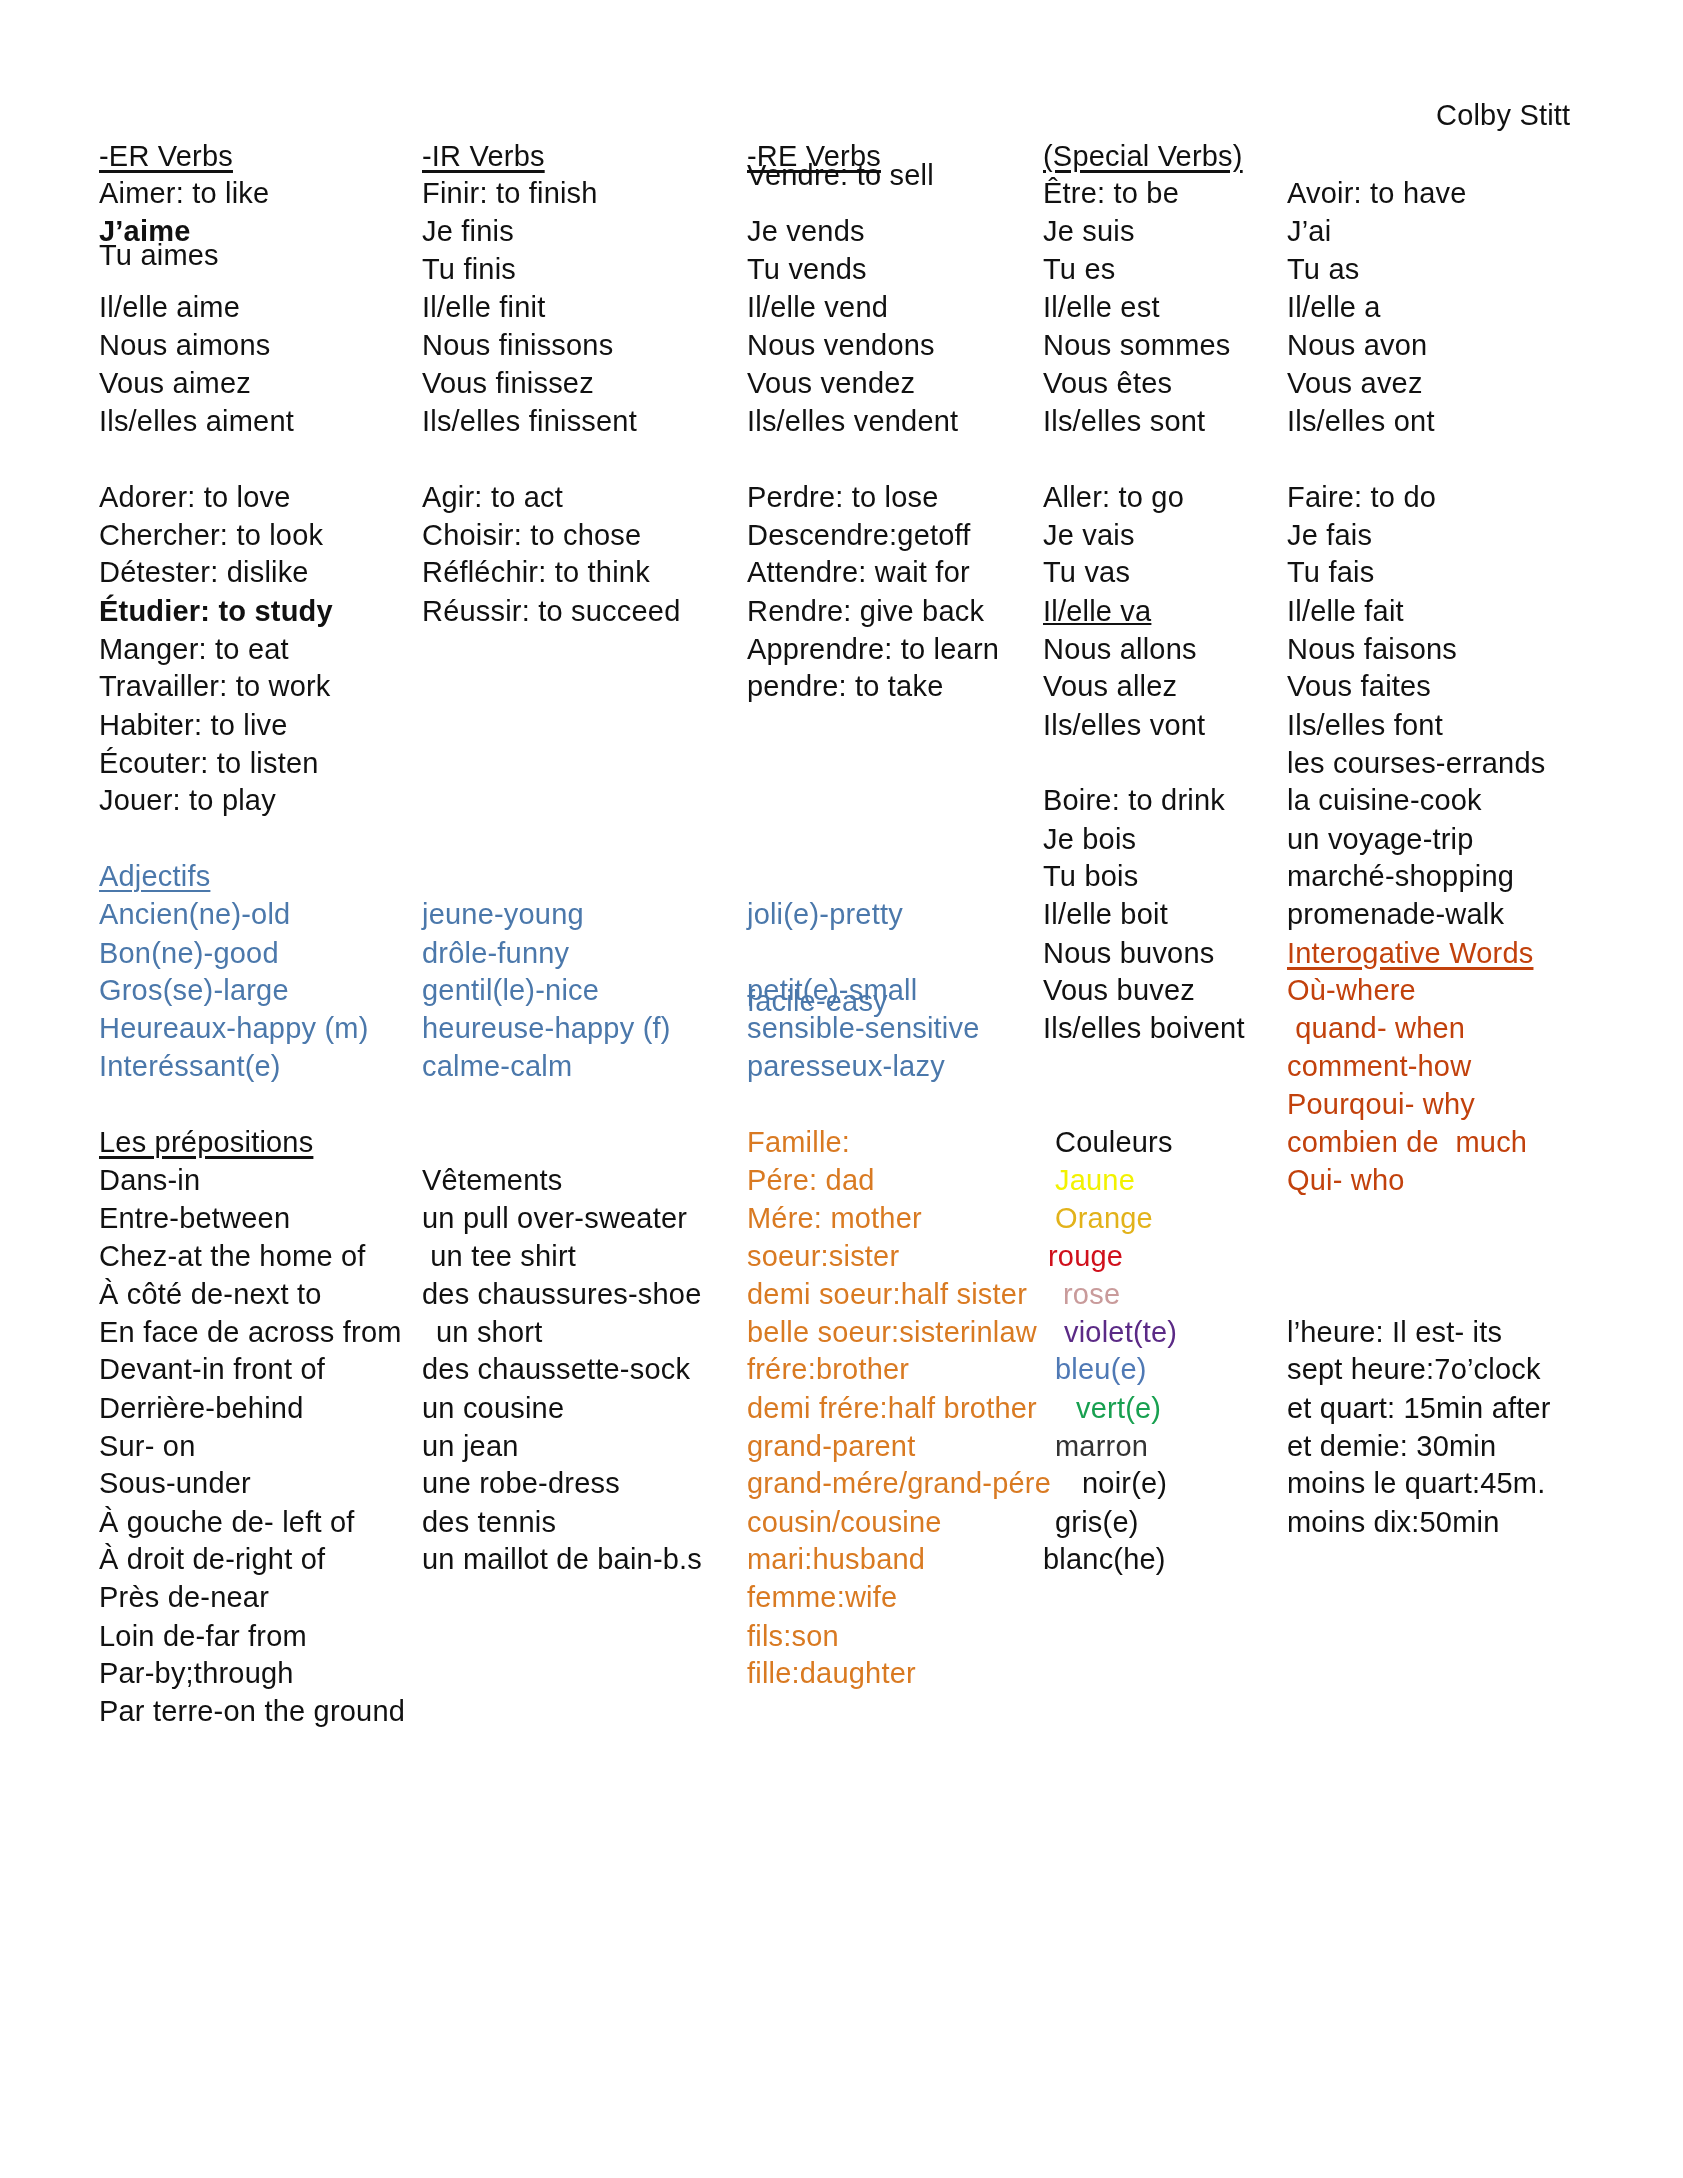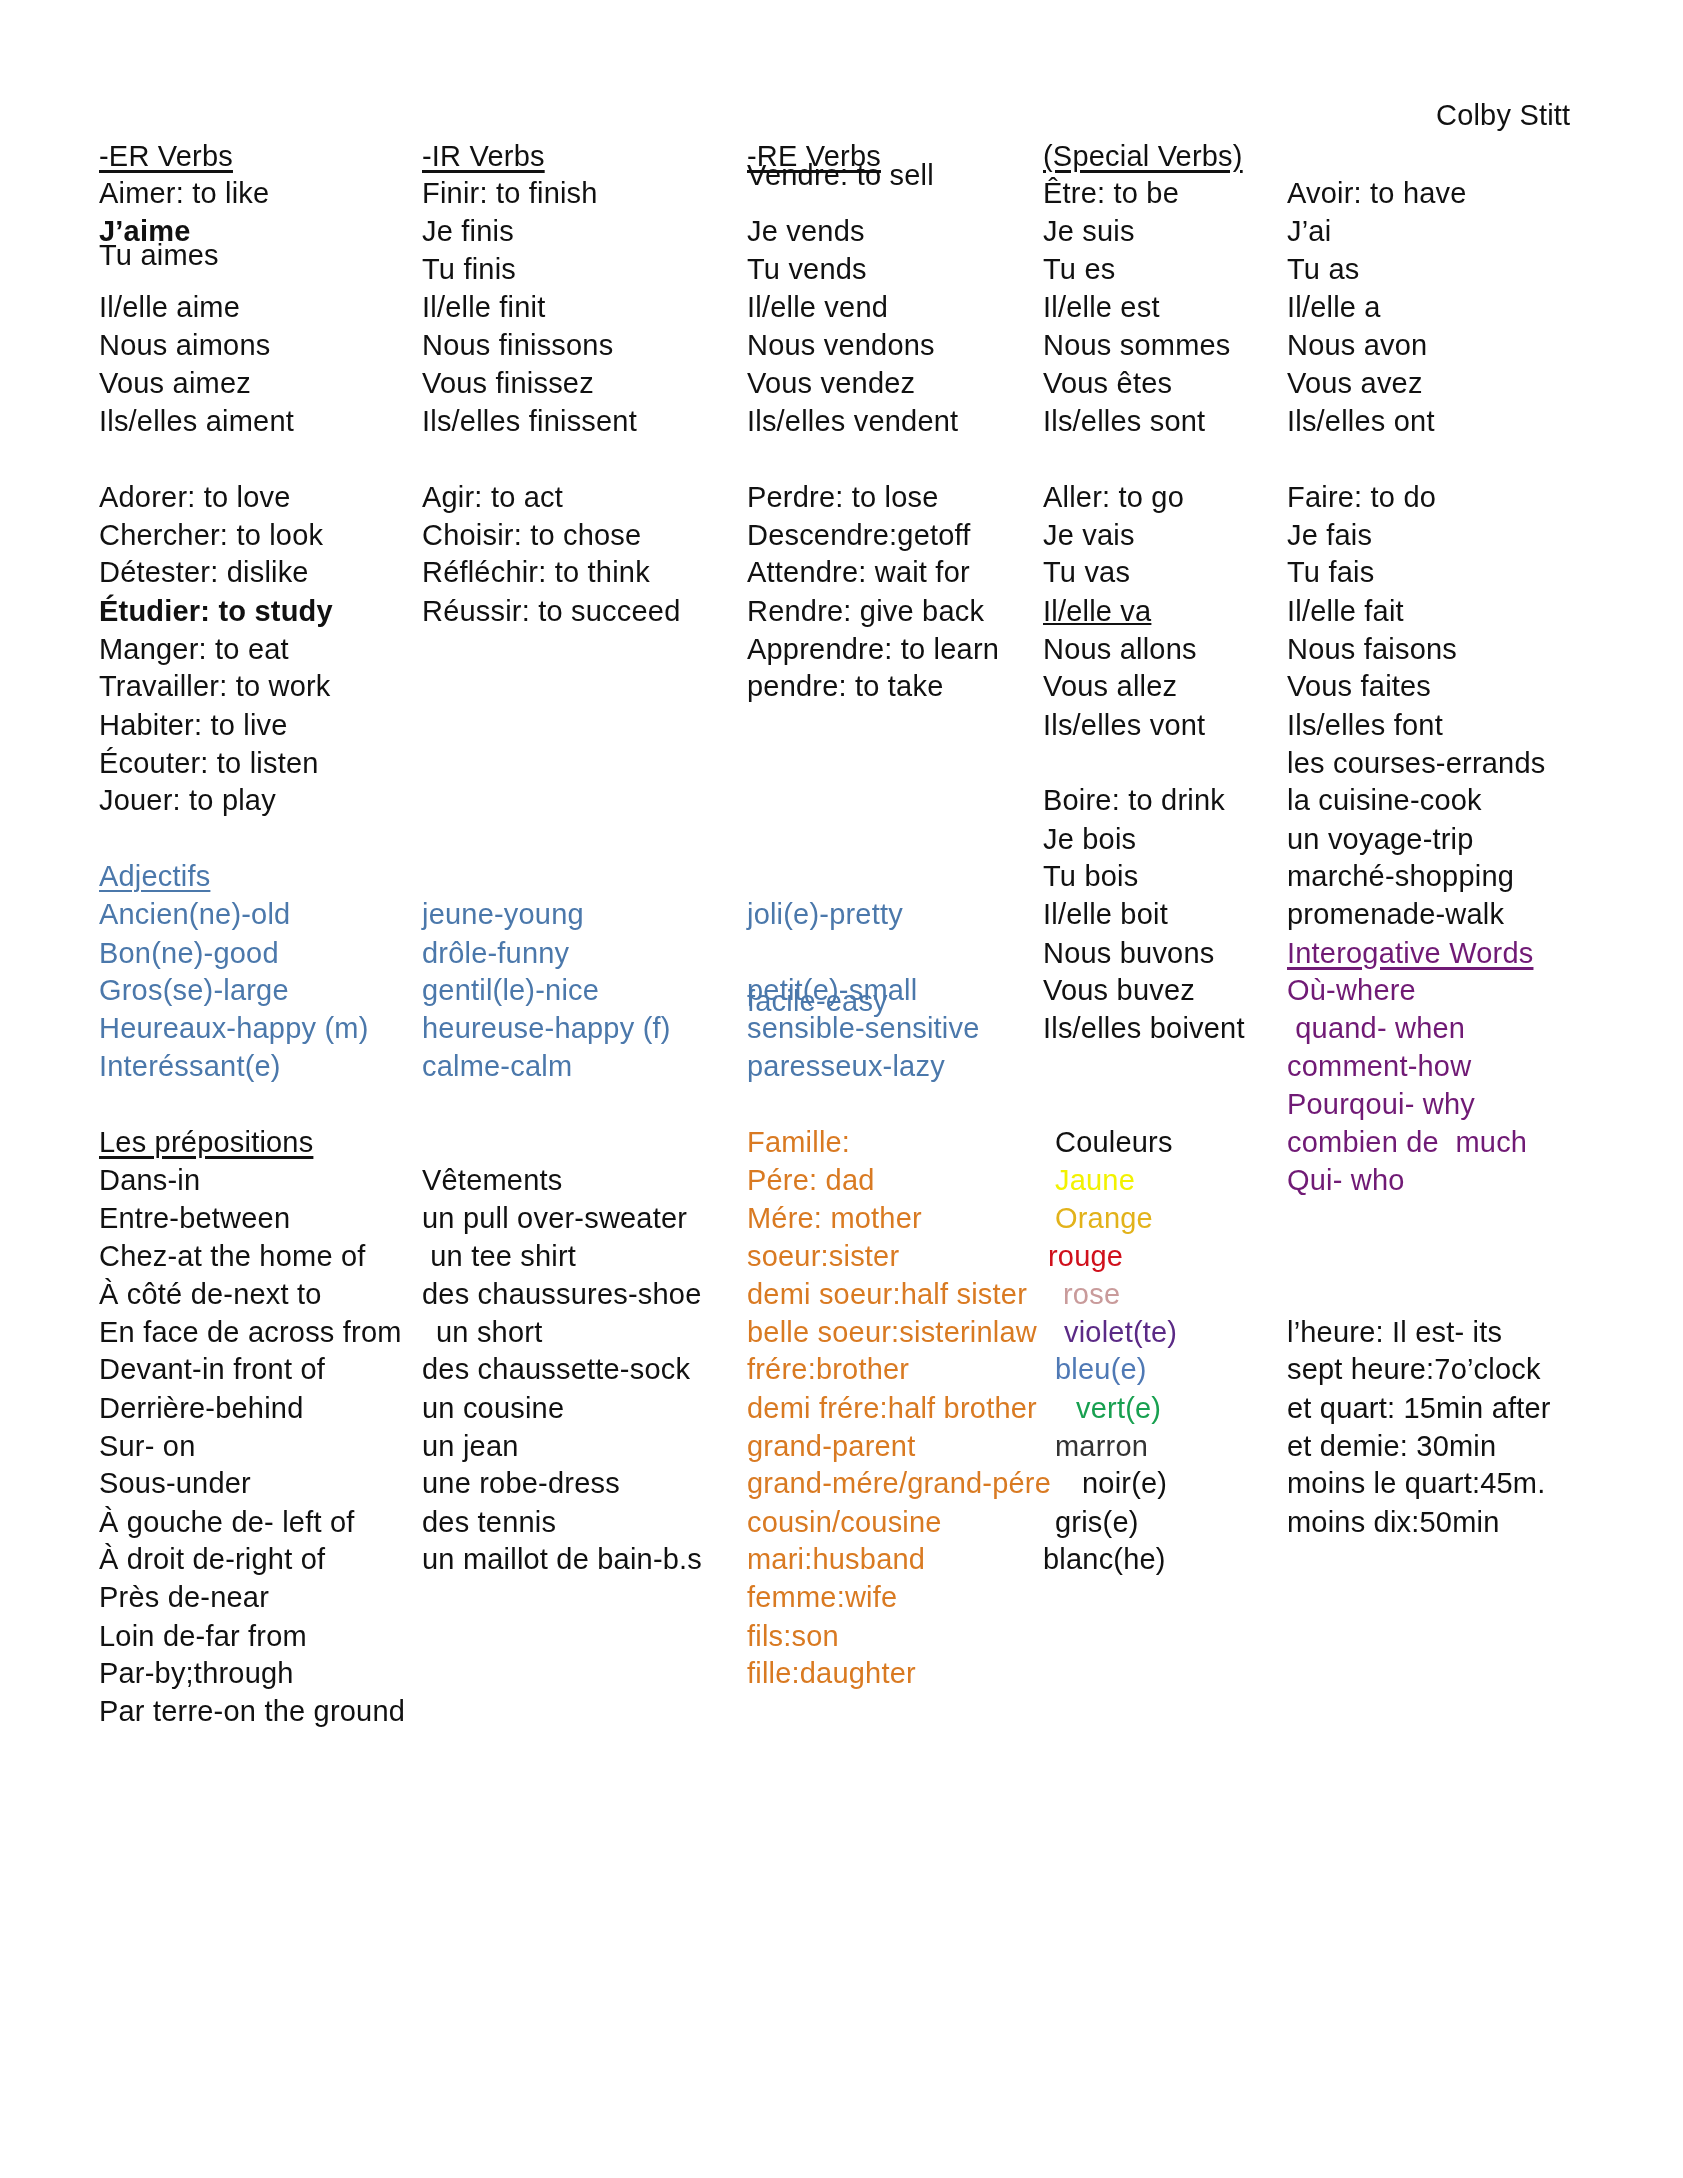--- a/index.html
+++ b/index.html
@@ -1,21 +1,21 @@
 <!DOCTYPE html>
 <html><head>
 <meta charset="utf-8">
 <style>
   html, body { margin: 0; padding: 0; background: #ffffff; }
   body { width: 1683px; height: 2178px; position: relative; overflow: hidden;
          font-family: "Liberation Sans", "DejaVu Sans", sans-serif; color: #111; }
   .t { position: absolute; font-size: 29px; line-height: 38px; white-space: nowrap; letter-spacing: 0.2px; }
   .u { text-decoration: underline; text-decoration-thickness: 3px; text-underline-offset: 4px; }
   .adj { color: #4b78ab; }
-  .intg { color: #701a75; }
+  .intg { color: #c2410c; }
   .fam { color: #d97a22; }
   .c-jaune { color: #f2f200; }
   .c-orange { color: #e2b21a; }
   .c-rouge { color: #d0101c; }
   .c-rose { color: #c99b9b; }
   .c-violet { color: #5b2a86; }
   .c-bleu { color: #4f79b5; }
   .c-vert { color: #18a050; }
   .c-marron { color: #333333; }
   .c-noir { color: #111111; }

